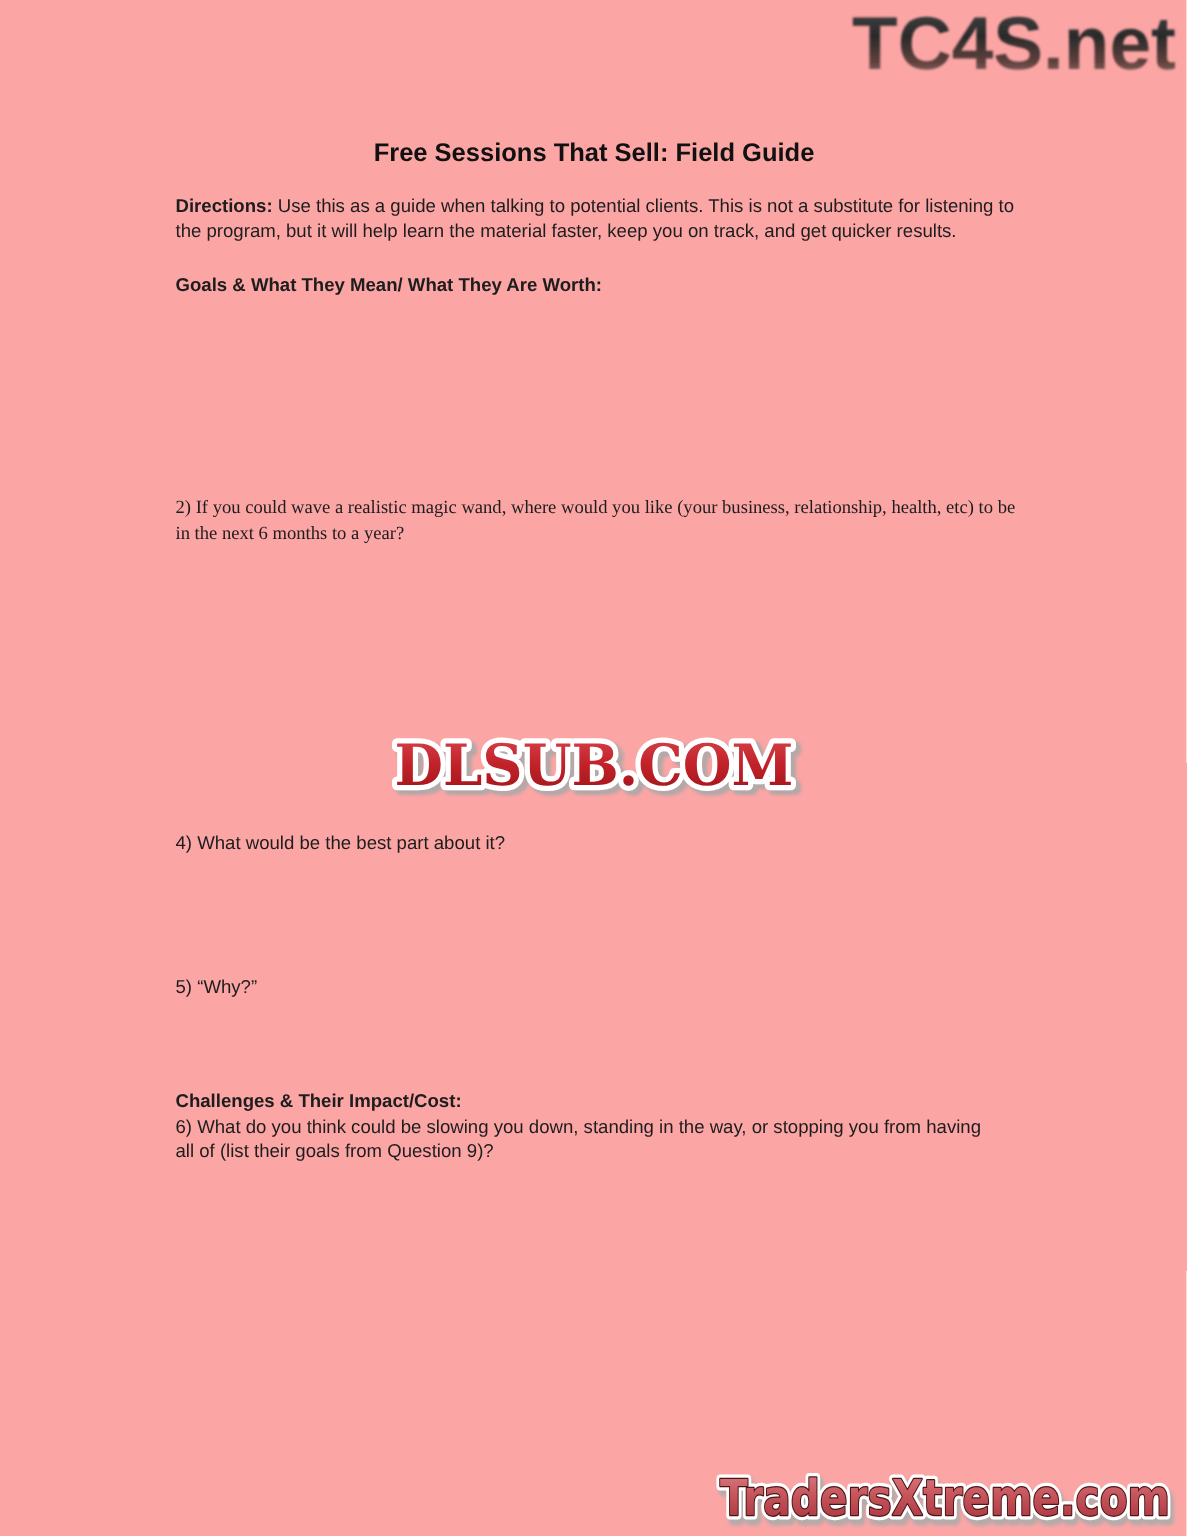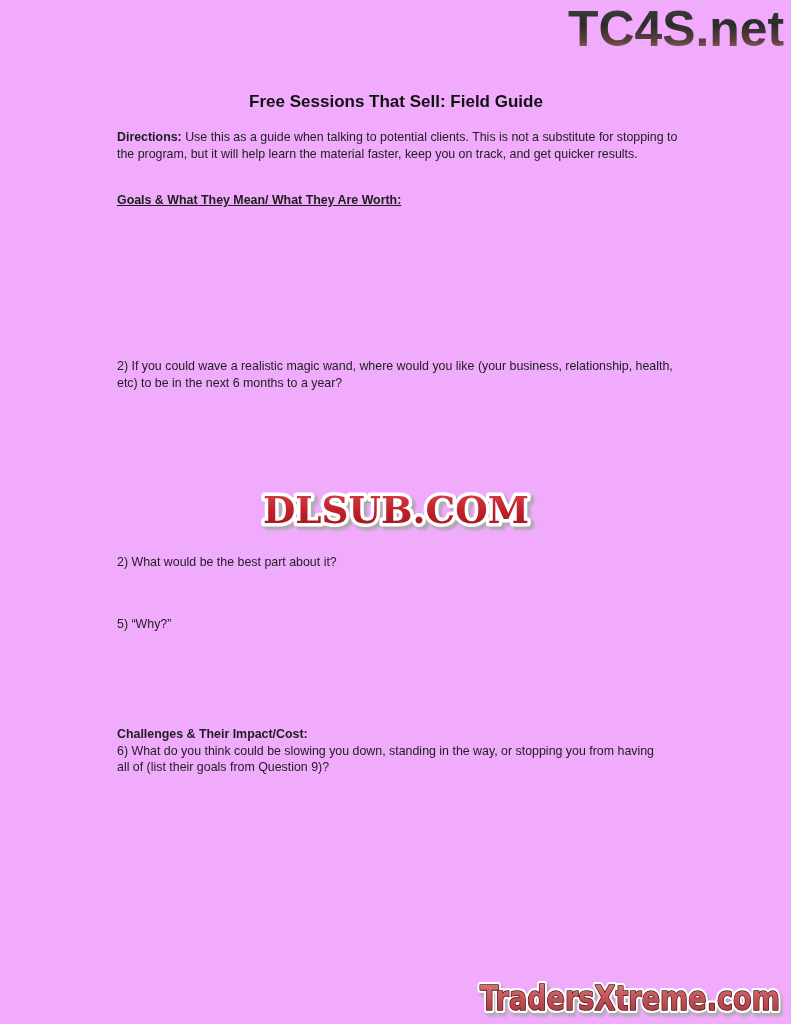--- a/index.html
+++ b/index.html
@@ -1,20 +1,20 @@
 <!DOCTYPE html>
 <html><head>
 <meta charset="utf-8">
 <style>
   html, body { margin: 0; padding: 0; background: #ffffff; }
   .page {
     position: relative;
     width: 791px;
     height: 1024px;
-    background: #f0abfc;
+    background: #fca5a5;
     font-family: "Liberation Sans", sans-serif;
     color: #1d1d1d;
     overflow: hidden;
   }
   .doc-title {
     position: absolute;
     top: 92px;
     left: 117px;
     width: 558px;
     text-align: center;
@@ -26,25 +26,25 @@
     position: absolute;
     left: 117px;
     width: 562px;
     font-size: 12.4px;
     line-height: 16.6px;
   }
   .para .bold-label { font-weight: bold; margin-top: 44px; }
   .heading { font-weight: bold; }
   .nowrap { white-space: nowrap; }
   #directions-para { top: 129px; }
-  #goals-block { top: 192px; text-decoration: underline; }
-  #q2-para { top: 358px; }
+  #goals-block { top: 182px; }
+  #q2-para { top: 330px; font-family: Liberation Serif, serif; }
   #q3-para { top: 454px; }
   #q4-para { top: 554px; }
-  #q5-para { top: 616px; }
+  #q5-para { top: 650px; }
   #challenges-block { top: 726px; width: 548px; }
   #tc4s-logo { position: absolute; top: 3px; left: 562px; }
   #dlsub-logo { position: absolute; top: 483px; left: 250px; }
   #traders-logo { position: absolute; top: 977px; left: 470px; }
 </style>
 </head>
 <body>
 
 <div class="page">
 
@@ -60,21 +60,21 @@
         <feGaussianBlur stdDeviation="0.6"></feGaussianBlur>
       </filter>
     </defs>
     <text x="114" y="43" text-anchor="middle" font-family="'Liberation Sans', sans-serif" font-size="50" font-weight="bold" textLength="216" lengthAdjust="spacingAndGlyphs" fill="url(#tc4sGrad)" filter="url(#softBlurSmall)">TC4S.net</text>
   </svg>
 
   <div class="doc-title">Free Sessions That Sell: Field Guide</div>
 
   <div class="para" id="directions-para">
     <span class="bold-label">Directions:</span>
-    <span>Use this as a guide when talking to potential clients. This is not a substitute for stopping to the program, but it will help learn the material faster, keep you on track, and get quicker results.</span>
+    <span>Use this as a guide when talking to potential clients. This is not a substitute for listening to the program, but it will help learn the material faster, keep you on track, and get quicker results.</span>
   </div>
 
   <div class="para" id="goals-block">
     <div class="heading">Goals &amp; What They Mean/ What They Are Worth:</div>
   </div>
 
   <div class="para" id="q2-para">2) If you could wave a realistic magic wand, where would you like (your business, relationship, health, etc) to be in the next 6 months to a year?</div>
 
 
   <svg id="dlsub-logo" width="292" height="52" viewBox="0 0 292 52">
@@ -85,21 +85,21 @@
         <stop offset="1" stop-color="#9c1318"></stop>
       </linearGradient>
       <filter id="softBlur" x="-20%" y="-20%" width="140%" height="140%">
         <feGaussianBlur stdDeviation="1.1"></feGaussianBlur>
       </filter>
     </defs>
     <text x="149" y="43" text-anchor="middle" font-family="'DejaVu Serif', serif" font-size="38" font-weight="bold" textLength="266" lengthAdjust="spacingAndGlyphs" fill="#a8a8a8" stroke="#a8a8a8" stroke-width="8" stroke-linejoin="round" paint-order="stroke" filter="url(#softBlur)" opacity="0.85">DLSUB.COM</text>
     <text x="146" y="40" text-anchor="middle" font-family="'DejaVu Serif', serif" font-size="38" font-weight="bold" textLength="266" lengthAdjust="spacingAndGlyphs" fill="url(#dlsubGrad)" stroke="#ffffff" stroke-width="7" stroke-linejoin="round" paint-order="stroke">DLSUB.COM</text>
   </svg>
 
-  <div class="para nowrap" id="q4-para">2) What would be the best part about it?</div>
+  <div class="para nowrap" id="q4-para">4) What would be the best part about it?</div>
 
   <div class="para nowrap" id="q5-para">5) “Why?”</div>
 
   <div class="para" id="challenges-block">
     <div class="heading">Challenges &amp; Their Impact/Cost:</div>
     <div>6) What do you think could be slowing you down, standing in the way, or stopping you from having all of (list their goals from Question 9)?</div>
   </div>
 
   <svg id="traders-logo" width="320" height="46" viewBox="0 0 320 46">
     <defs>

